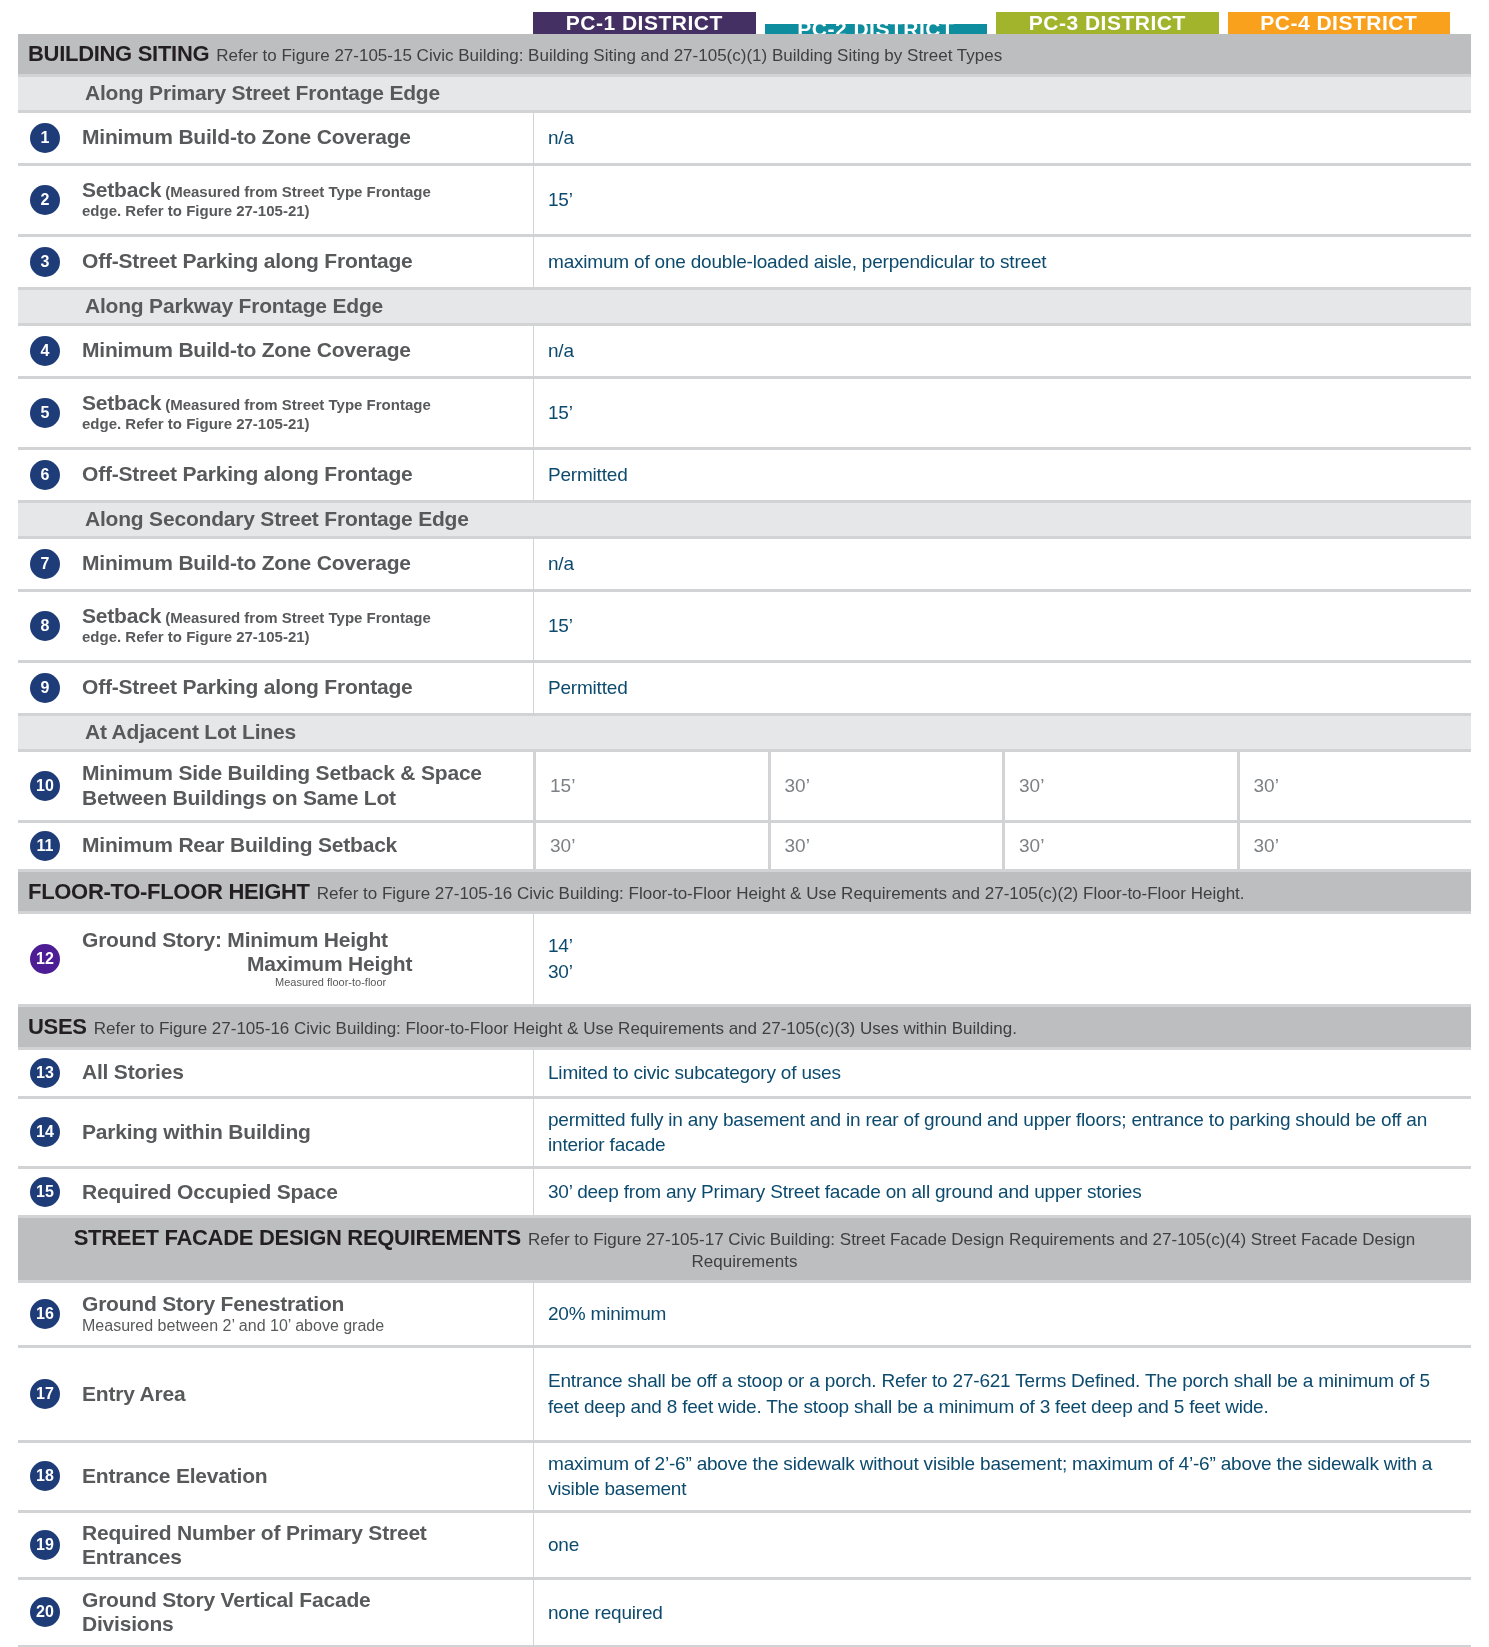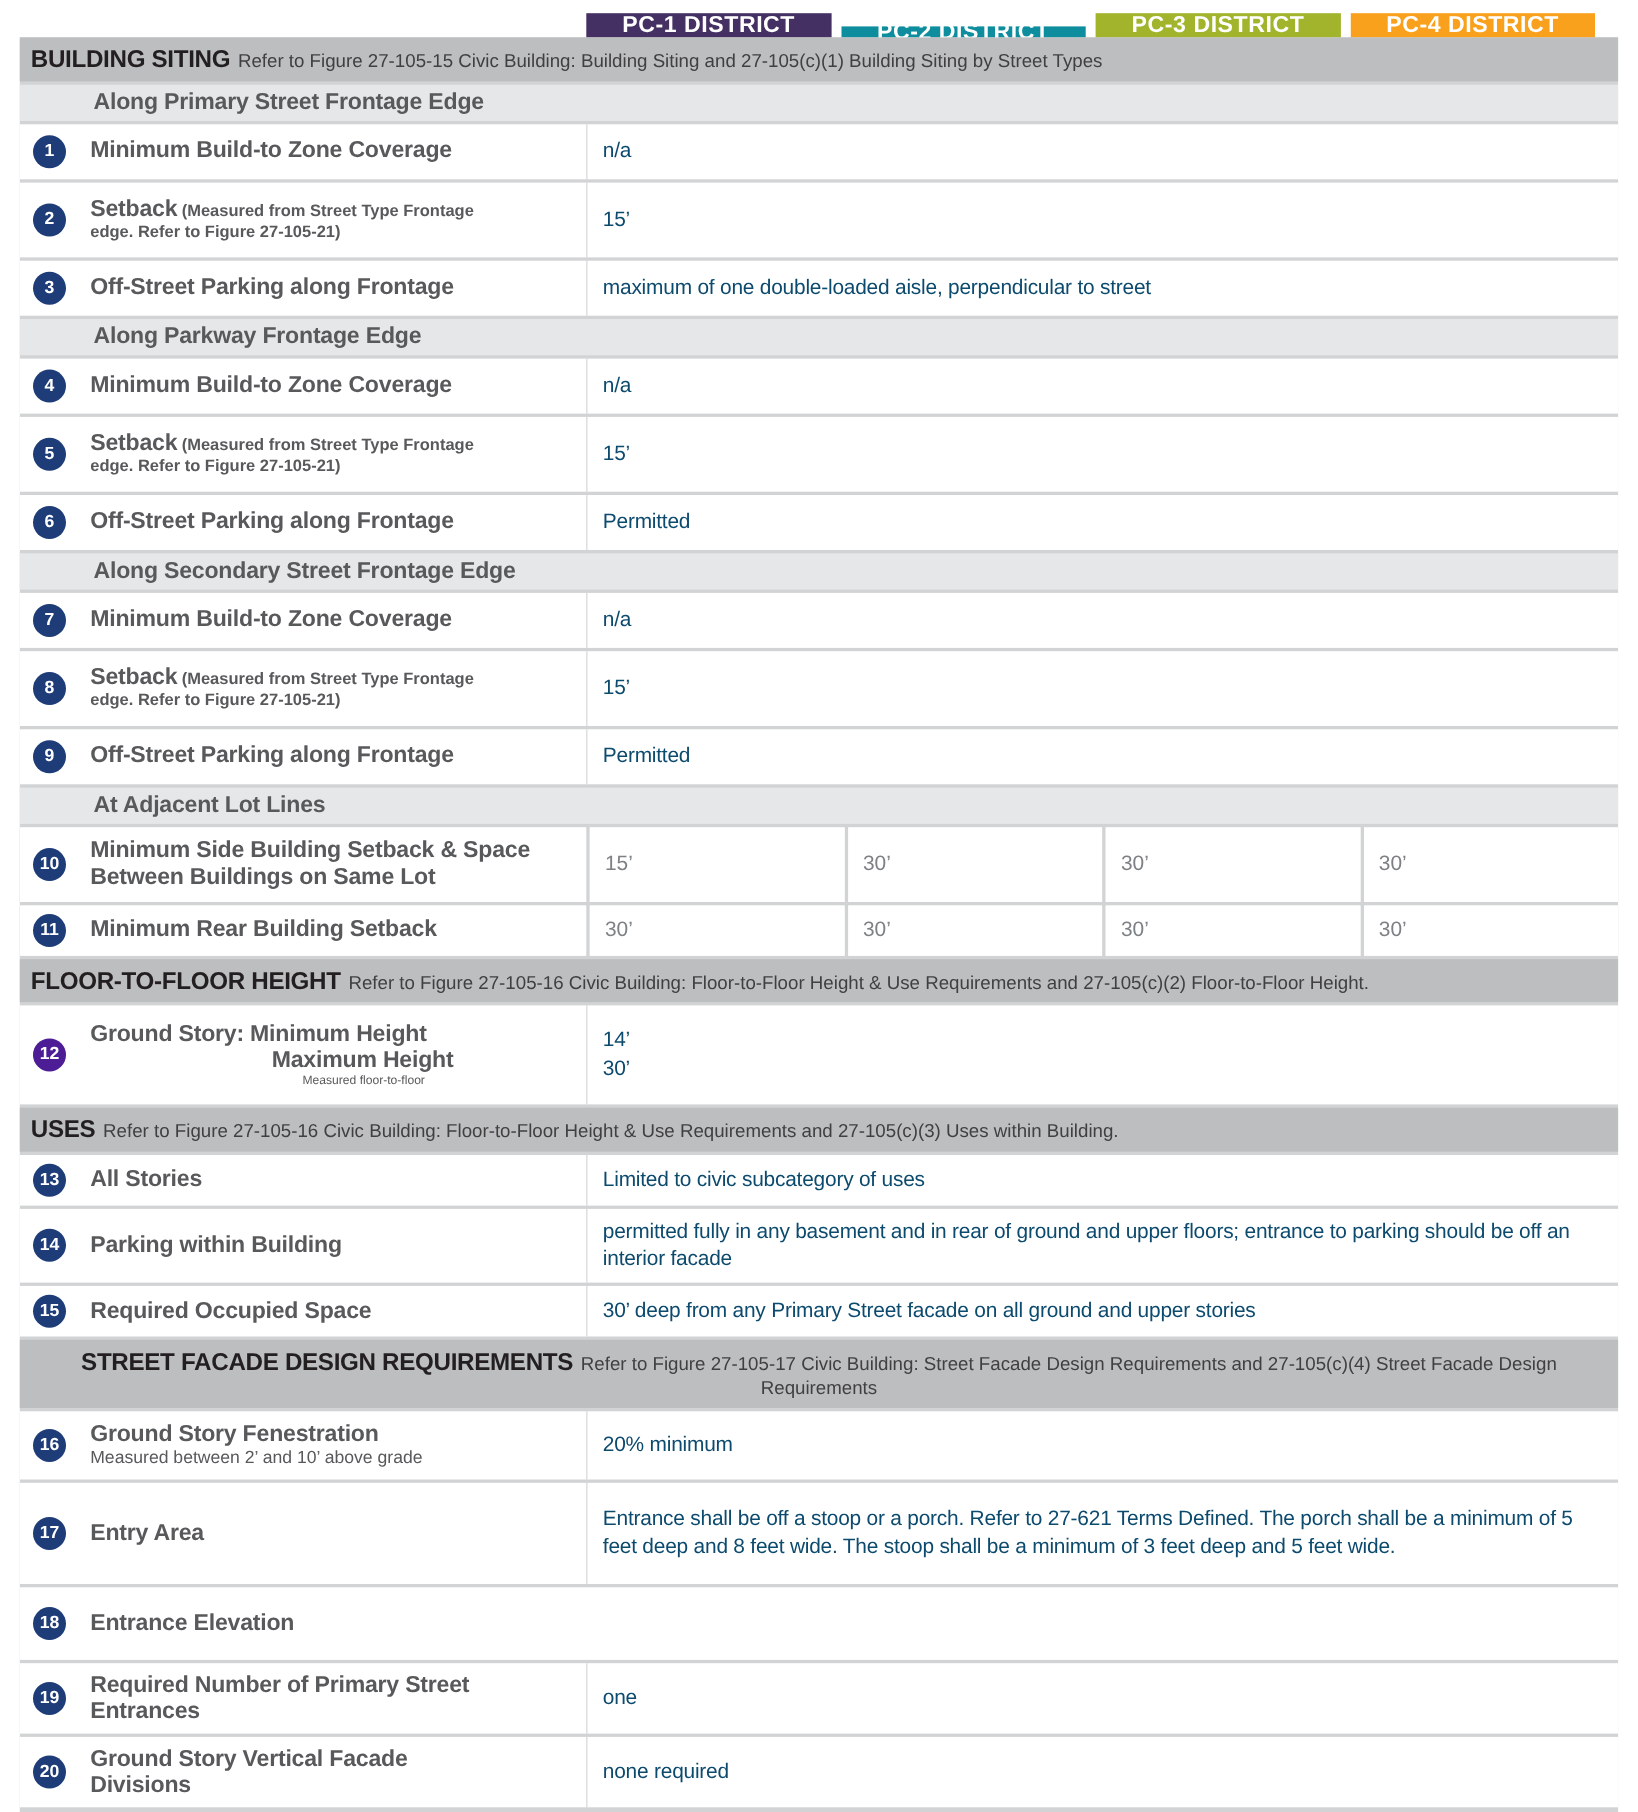--- a/index.html
+++ b/index.html
@@ -233,20 +233,21 @@
         <div class="lab-text"><span class="lab-main">Entry Area</span></div>
       </div>
       <div class="val">Entrance shall be off a stoop or a porch. Refer to 27-621 Terms Defined. The porch shall be a minimum of 5 feet deep and 8 feet wide. The stoop shall be a minimum of 3 feet deep and 5 feet wide.</div>
     </div>
 
     <div class="row h66">
       <div class="lab">
         <span class="badge" style="background-color: rgb(30, 60, 120);">18</span>
         <div class="lab-text"><span class="lab-main">Entrance Elevation</span></div>
       </div>
+      <div class="val">maximum of 2’-6” above the sidewalk without visible basement; maximum of 4’-6” above the sidewalk with a visible basement</div>
     </div>
 
     <div class="row h56">
       <div class="lab">
         <span class="badge" style="background-color: rgb(30, 60, 120);">19</span>
         <div class="lab-text"><span class="lab-main">Required Number of Primary Street Entrances</span></div>
       </div>
       <div class="val">one</div>
     </div>
 

